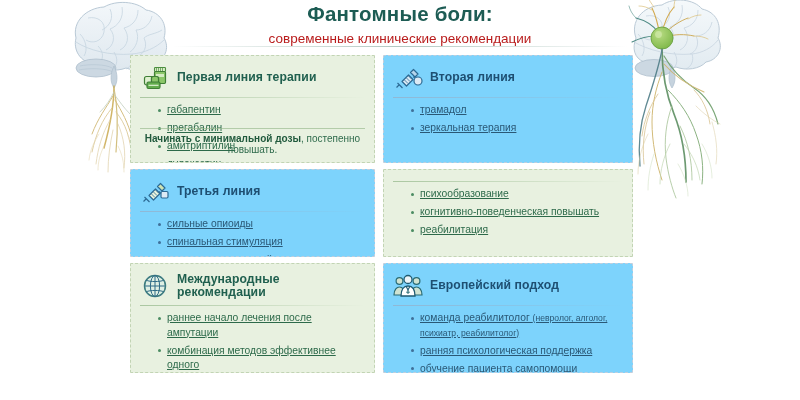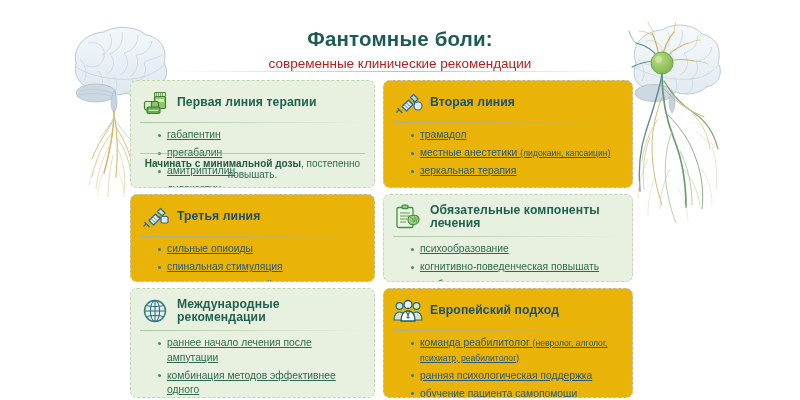--- a/index.html
+++ b/index.html
@@ -2,21 +2,21 @@
 <html lang="ru"><head>
 <meta charset="utf-8">
 <style>
   html,body{margin:0;padding:0;}
   body{
     width:800px;height:400px;overflow:hidden;
     background:#ffffff;
     font-family:"Liberation Sans","DejaVu Sans",sans-serif;
     position:relative;
   }
-  .stage{position:absolute;inset:0;margin-top:25px;}
+  .stage{position:absolute;inset:0;}
 
   
   .brain-left{position:absolute;left:52px;top:-4px;width:120px;height:185px;pointer-events:none;}
   .brain-right{position:absolute;left:628px;top:-6px;width:175px;height:210px;pointer-events:none;}
 
   
   .header{position:absolute;left:0;top:2px;width:800px;text-align:center;}
   .title{
     font-size:20.5px;font-weight:bold;color:#1d5c54;letter-spacing:.2px;
     line-height:1.15;margin:0;
@@ -31,28 +31,28 @@
 
   
   .grid{
     position:absolute;left:130px;top:55px;width:540px;height:318px;
     display:grid;
     grid-template-columns:245px 250px;
     grid-template-rows:108px 88px 110px;
     column-gap:8px;row-gap:6px;
   }
   .card{
-    position:relative;border-radius:7px;
+    position:relative;border-radius:1px;
     border:1px dashed #c3cfd6;
     padding:7px 9px 22px 9px;
     box-sizing:border-box;
     overflow:hidden;
   }
   .card.green{background:#e8f1e0;border-color:#c2d4b4;}
-  .card.blue{background:#eab308;border-color:#c0cedd;}
+  .card.blue{background:#7dd3fc;border-color:#c0cedd;}
 
   .card-head{display:flex;align-items:center;gap:7px;height:30px;}
   .card-icon{width:30px;height:28px;flex:0 0 30px;display:block;}
   .card-title{
     font-size:12.2px;font-weight:bold;line-height:1.1;letter-spacing:.1px;
   }
   .green .card-title{color:#20604f;}
   .blue .card-title{color:#1e4f72;}
 
   .head-rule{height:1px;margin:4px 0 5px 0;}
@@ -261,21 +261,20 @@
               <path d="M11.5 16l3.5 3.5M13.5 14l3.5 3.5M15.5 12l3.5 3.5"></path>
             </g>
           <circle cx="25" cy="17" r="4" fill="#dceaf5" stroke="#2c6a94" stroke-width="1.2"></circle>
           <path d="M21.8 14.2 L20.3 12.7" stroke="#2c6a94" stroke-width="1.2"></path>
         </svg>
         <div class="card-title">Вторая линия</div>
       </div>
       <div class="head-rule"></div>
       <ul class="items">
         <li><span>трамадол</span></li>
-        <li><span>местные анестетики </span><span class="paren">(лидокаин, капсаицин)</span></li>
         <li><span>зеркальная терапия</span></li>
       </ul>
     </div>
 
     <div class="card blue">
       <div class="card-head">
         <svg class="card-icon" viewBox="0 0 30 28">
           <g stroke="#2c6a94" stroke-width="1.2" fill="#e9f3dc" stroke-linejoin="round">
             <path d="M6.5 20.5 L3.5 23.5 M4.5 19 L9.5 24"></path>
             <path d="M9 17.5 L15.5 11 L20 15.5 L13.5 22 Z"></path>
@@ -291,37 +290,20 @@
       </div>
       <div class="head-rule"></div>
       <ul class="items">
         <li><span>сильные опиоиды</span></li>
         <li><span>спинальная стимуляция</span></li>
         <li><span>стимуляция моторной коры</span></li>
       </ul>
     </div>
 
     <div class="card green">
-      <div class="card-head">
-        <svg class="card-icon" viewBox="0 0 30 28">
-          <rect x="4" y="4.5" width="16" height="20" rx="1.6" fill="#eaf6df" stroke="#3f8f43" stroke-width="1.3"></rect>
-          <rect x="9" y="2" width="6" height="3.6" rx="1" fill="#8cc76a" stroke="#3f8f43" stroke-width="1.1"></rect>
-          <g stroke="#5a9d52" stroke-width="1">
-              <path d="M7 10h10M7 13h10M7 16h7M7 19h6"></path>
-            </g>
-          <path d="M19 12.5 C16.5 12.5 15 14.4 15 16.8 C15 19.6 17.2 21.6 20 21.6
-                   C23.4 21.6 26 19.4 26 16.4 C26 13.7 23.8 12 21.2 12.3 Z" fill="#9ccf7c" stroke="#3f8f43" stroke-width="1.2"></path>
-          <g stroke="#3f8f43" stroke-width=".8" fill="none">
-            <path d="M17.5 14.5 C19.5 15 20.5 16.5 20 18.5"></path>
-            <path d="M22 13.5 C22.5 15.5 22 17.5 20.5 19.5"></path>
-            <path d="M24.5 15.5 C23.5 16.5 23 18 23.5 19.5"></path>
-          </g>
-        </svg>
-        <div class="card-title">Обязательные компоненты лечения</div>
-      </div>
       <div class="head-rule"></div>
       <ul class="items">
         <li><span>психообразование</span></li>
         <li><span>когнитивно-поведенческая повышать</span></li>
         <li><span>реабилитация</span></li>
 
       </ul>
     </div>
 
     <div class="card green">

